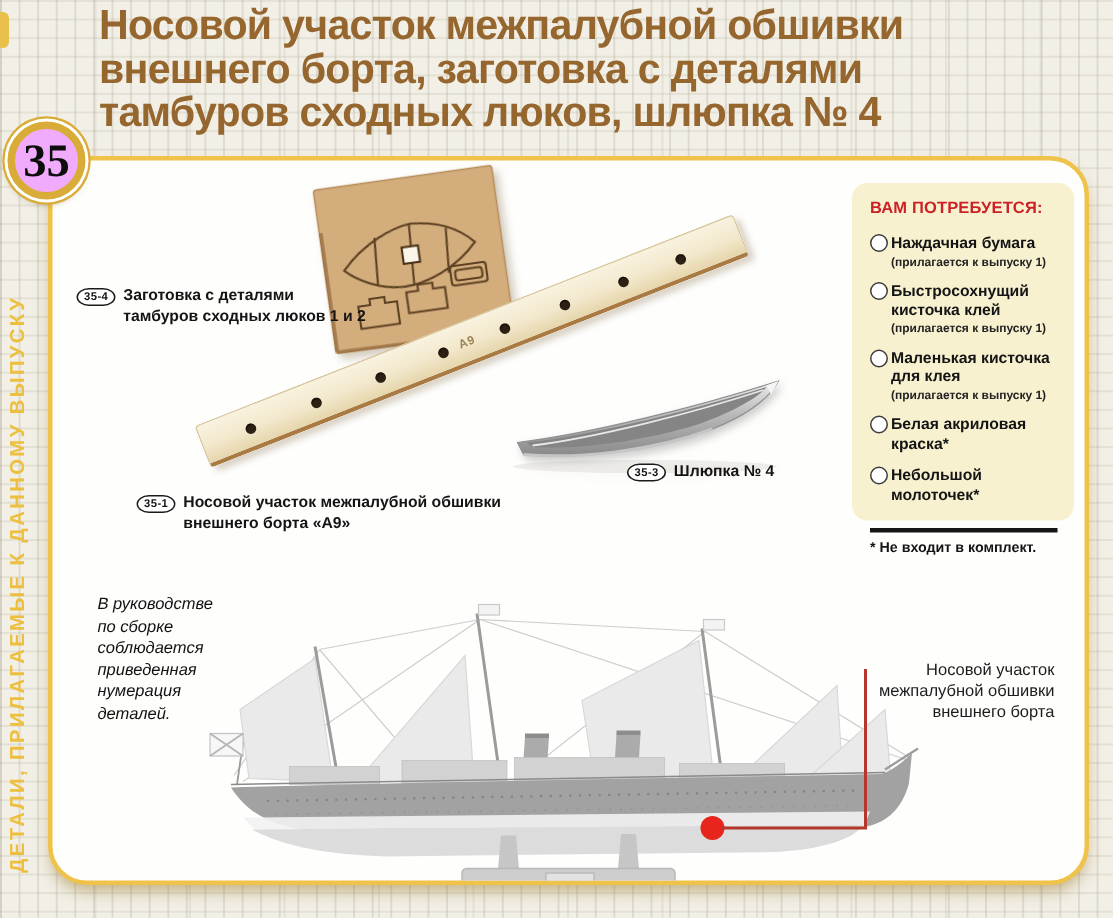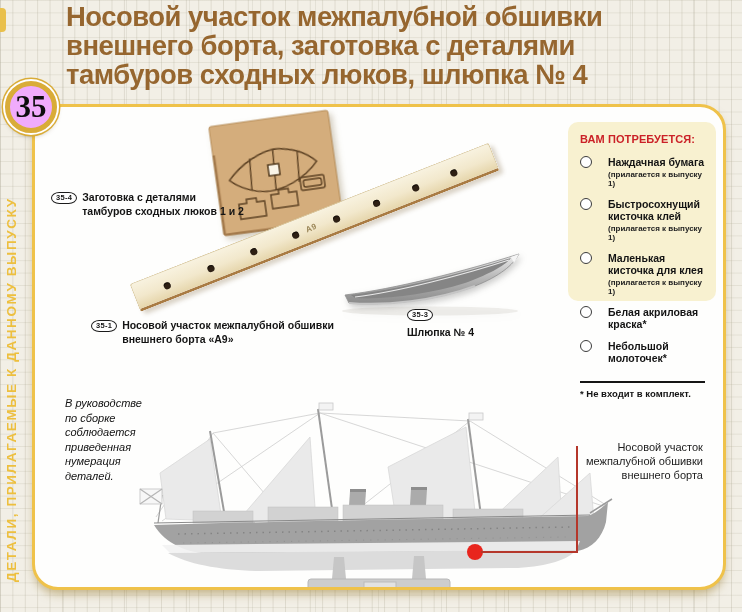--- a/index.html
+++ b/index.html
@@ -60,23 +60,23 @@
     position:absolute; display:flex; align-items:flex-start; gap:5px;
     font-weight:bold; font-size:10.5px; line-height:13.5px; color:#141414;
   }
   .oval-badge{
     flex:0 0 auto; border:1.3px solid #1b1b1b; border-radius:9px / 6.5px;
     background:#fff; font-size:7.5px; font-weight:bold; line-height:10px;
     padding:0 4px; margin-top:1px; letter-spacing:0.3px; white-space:nowrap;
   }
   .lbl-35-2{ left:16px; top:84px; }
   .lbl-35-2 .lbl-text{ width:162px; }
-  .lbl-35-1{ left:56px; top:212px; }
+  .lbl-35-1{ left:56px; top:222px; }
   .lbl-35-1 .lbl-text{ width:218px; }
-  .lbl-35-3{ left:372px; top:201px;flex-direction:column; }
+  .lbl-35-3{ left:383px; top:201px; }
 
   
   .laser-sheet{ position:absolute; left:180px; top:10px; width:122px; height:114px;
     transform:rotate(-8deg); filter:drop-shadow(3px 4px 3px rgba(110,85,40,0.3)); }
 
   
   .plank{
     position:absolute; left:100px; top:176px; width:386px; height:30px;
     transform:rotate(-21.5deg); transform-origin:0 50%;
     background:linear-gradient(180deg,#F8F2DF 0%,#F2E8CC 55%,#E6D6AC 100%);
@@ -91,25 +91,25 @@
     position:absolute; left:183px; top:9px; font-size:8px; color:#9A8557;
     font-weight:bold; letter-spacing:0.5px;
   }
 
   
   .boat{ position:absolute; left:300px; top:138px; width:195px; height:75px;
     filter:drop-shadow(2px 3px 3px rgba(90,90,90,0.3)); }
 
   
   .req-panel{
-    position:absolute; left:533px; top:15px; width:148px; height:179px;
+    position:absolute; left:533px; top:15px; width:148px; height:225px;
     background:#F8F1D0; border-radius:10px; padding:11px 9px 8px 12px;
   }
   .req-header{ color:#CB2127; font-weight:bold; font-size:11px; letter-spacing:0.1px; margin-bottom:11px; }
-  .req-item{ display:flex; gap:16px; margin-bottom:9px; }
+  .req-item{ display:flex; gap:2px; margin-bottom:9px; }
   .bullet{
     flex:0 0 auto; width:12px; height:12px; border-radius:50%;
     border:1.6px solid #3c3c3c; background:#fff; margin-top:0;
   }
   .req-label{ font-weight:bold; font-size:10.5px; line-height:12.5px; color:#141414; }
   .req-note{ font-size:8px; line-height:9.5px; color:#222; margin-top:1px;font-weight:bold; }
   .req-note:empty{ display:none; }
   .req-sep{ height:2.5px; background:#151515; margin:8px 2px 5px 0; }
   .req-footnote{ font-weight:bold; font-size:9.5px; color:#141414; }
 

